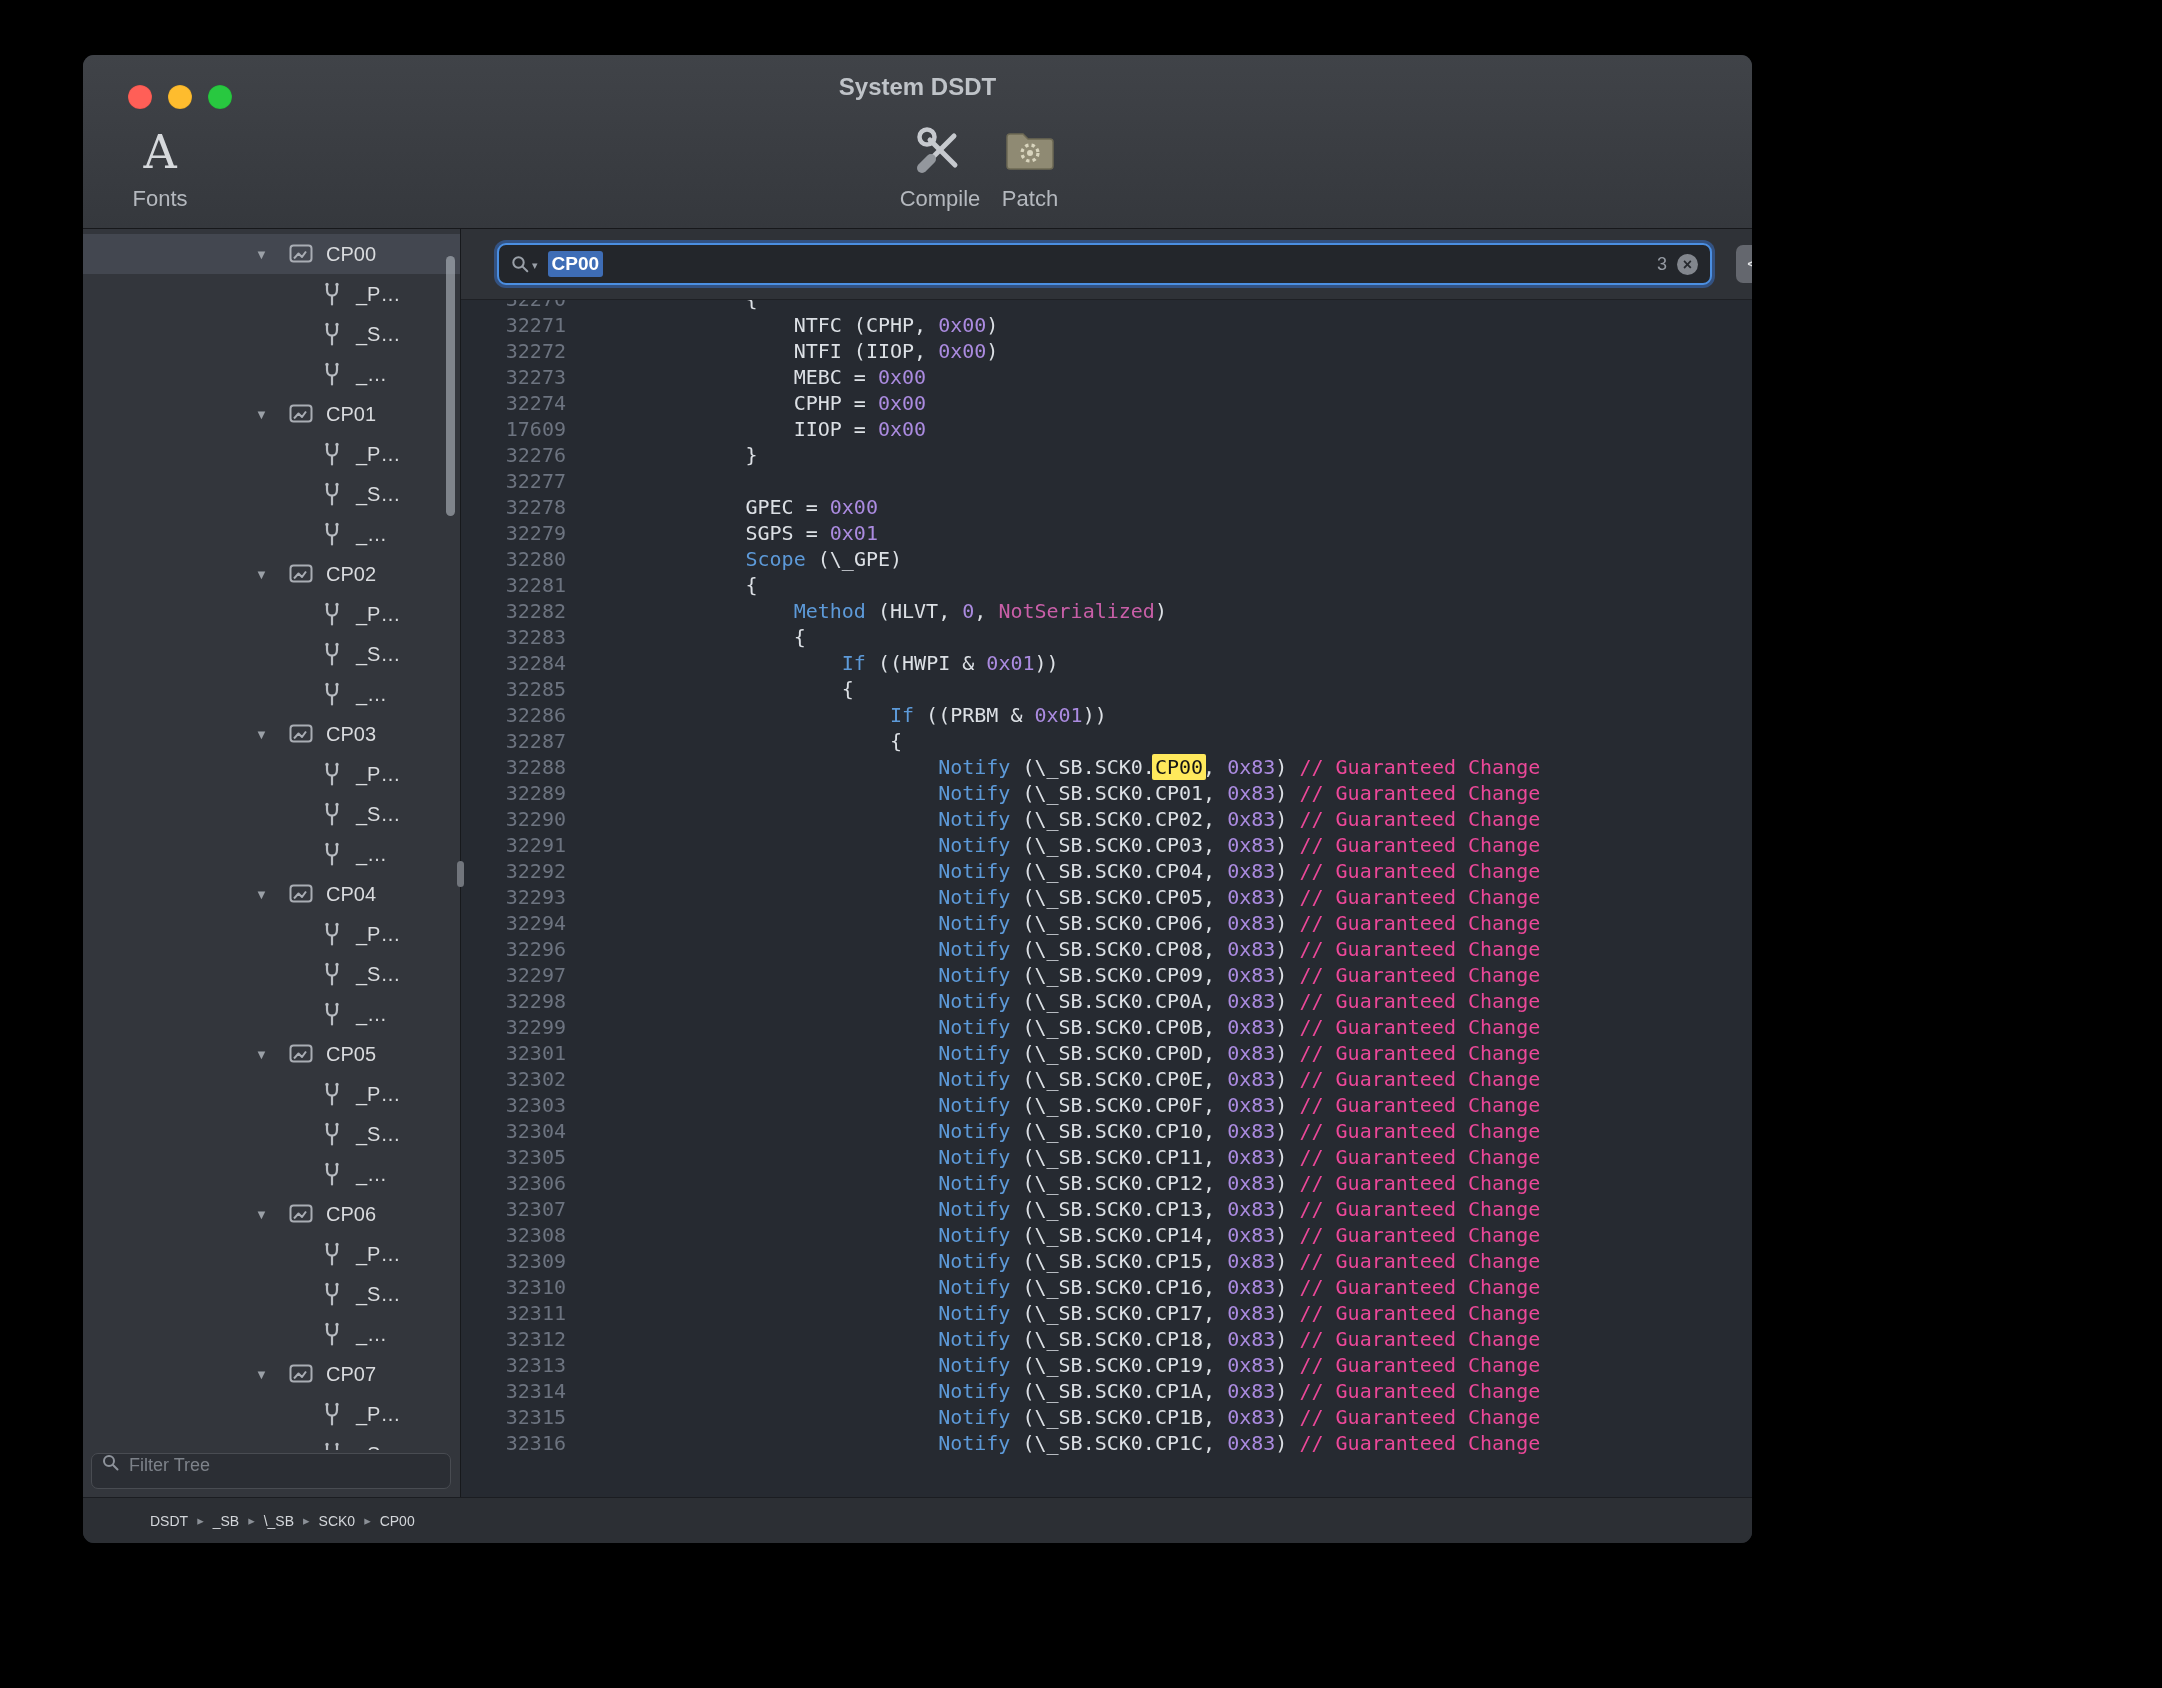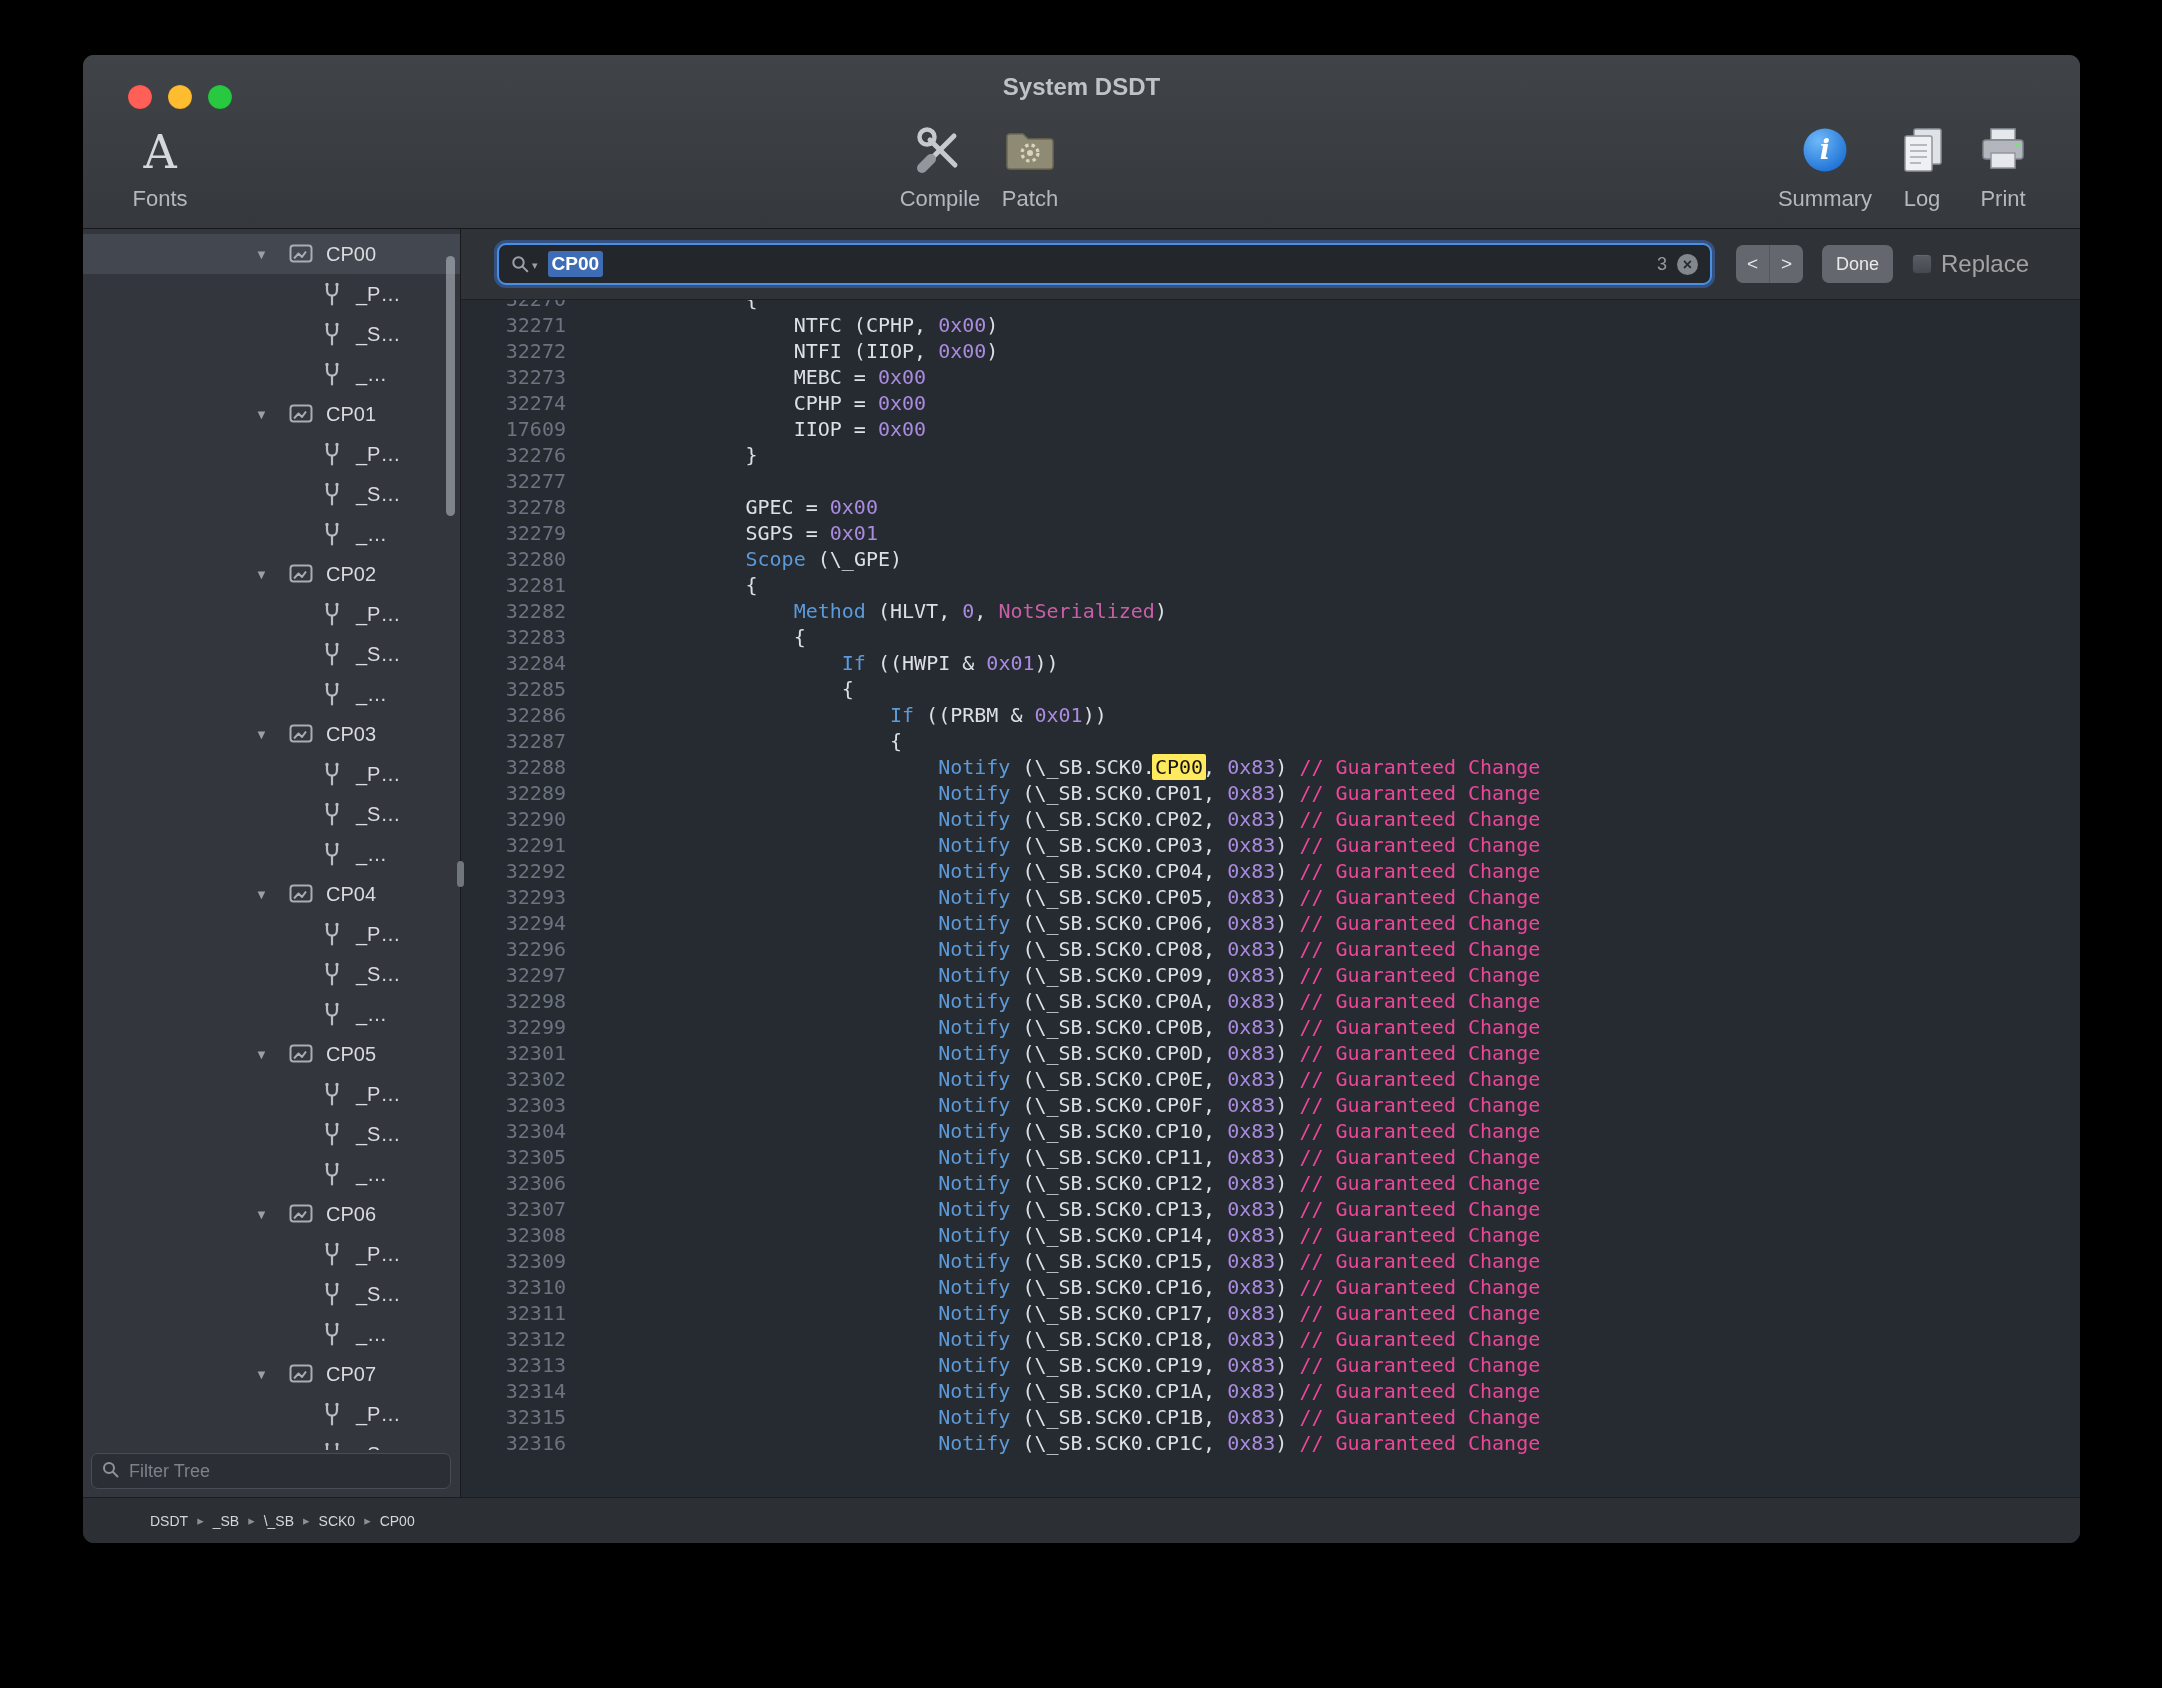--- a/index.html
+++ b/index.html
@@ -1,17 +1,17 @@
 <!DOCTYPE html>
 <html><head>
 <meta charset="utf-8">
 <style>
   html,body{margin:0;padding:0;background:#000;width:2162px;height:1688px;font-family:"Liberation Sans",sans-serif;-webkit-font-smoothing:antialiased;}
   .stage{position:relative;width:2162px;height:1688px;background:#000;overflow:hidden;}
-  .window{position:absolute;left:83px;top:55px;width:1997px;height:1488px;border-radius:11px;overflow:hidden;
+  .window{position:absolute;left:83px;top:55px;width:1669px;height:1488px;border-radius:11px;overflow:hidden;
           background:#262a31;box-shadow:0 0 0 1px rgba(0,0,0,.85),0 30px 70px rgba(0,0,0,.75);}
   
   .chrome{position:absolute;left:0;top:0;right:0;height:173px;background:linear-gradient(#404348,#35383d);border-bottom:1px solid #17181b;}
   .titlebar{position:relative;height:62px;}
   .lights{position:absolute;left:45px;top:30px;display:flex;gap:16px;}
   .light{width:24px;height:24px;border-radius:50%;box-shadow:inset 0 0 1px rgba(0,0,0,.4);}
   .title{text-align:center;line-height:64px;font-size:24px;font-weight:600;color:#bfc3c8;}
   .toolbar{position:relative;height:110px;}
   .tool{position:absolute;top:2px;width:90px;display:flex;flex-direction:column;align-items:center;cursor:default;}
   .tool .icon-box{height:66px;display:flex;align-items:center;justify-content:center;}
@@ -23,21 +23,21 @@
   .tree{position:absolute;left:0;right:0;top:5px;bottom:48px;overflow:hidden;}
   .tree-row{display:flex;align-items:center;height:40px;font-size:20px;color:#d9dbde;}
   .tree-row.selected{background:#434750;}
   .tree-row.parent{padding-left:172px;}
   .tree-row.child{padding-left:238px;}
   .disc{width:34px;font-size:13px;color:#9ba0a7;flex:none;}
   .ticon{flex:none;margin-right:13px;display:flex;align-items:center;}
   .tlabel{white-space:nowrap;}
   .sb-scrollbar{position:absolute;top:27px;right:5px;width:9px;height:260px;border-radius:5px;background:rgba(190,196,204,.55);}
   .splitter-dot{position:absolute;right:-4px;top:632px;width:7px;height:26px;border-radius:4px;background:#71757c;z-index:3;}
-  .filter-field{position:absolute;left:8px;right:9px;bottom:9px;height:34px;background:#2b2e34;border:1px solid #494c52;border-radius:7px;display:flex;align-items:center;padding:0 10px;}
+  .filter-field{position:absolute;left:8px;right:9px;bottom:9px;height:34px;background:#2b2e34;border:1px solid #494c52;border-radius:7px;display:flex;align-items:flex-start;padding:0 10px;}
   .filter-field input{flex:1;background:transparent;border:none;outline:none;color:#d7dadd;font-size:18px;margin-left:8px;font-family:"Liberation Sans",sans-serif;}
   .filter-field input::placeholder{color:#7d828a;}
   
   .editor{flex:1;display:flex;flex-direction:column;background:#262a31;min-width:0;}
   .findbar{height:70px;flex:none;background:#2f3237;border-bottom:1px solid #1e2024;display:flex;align-items:center;padding:0 44px 0 36px;}
   .find-field{width:1215px;flex:none;height:42px;background:#23262b;border:2px solid #4b8fe2;box-shadow:0 0 0 3px rgba(58,123,222,.45);border-radius:9px;display:flex;align-items:center;padding:0 12px;box-sizing:border-box;margin-right:24px;}
   .search-chevron{font-size:11px;color:#9aa0a8;margin:2px 10px 0 3px;}
   .query-selected{background:#3e6db6;color:#fff;font-size:19px;font-weight:600;border-radius:3px;padding:2px 4px;}
   .flex-spacer{flex:1;}
   .match-count{font-size:18px;color:#959aa2;margin-right:10px;}

